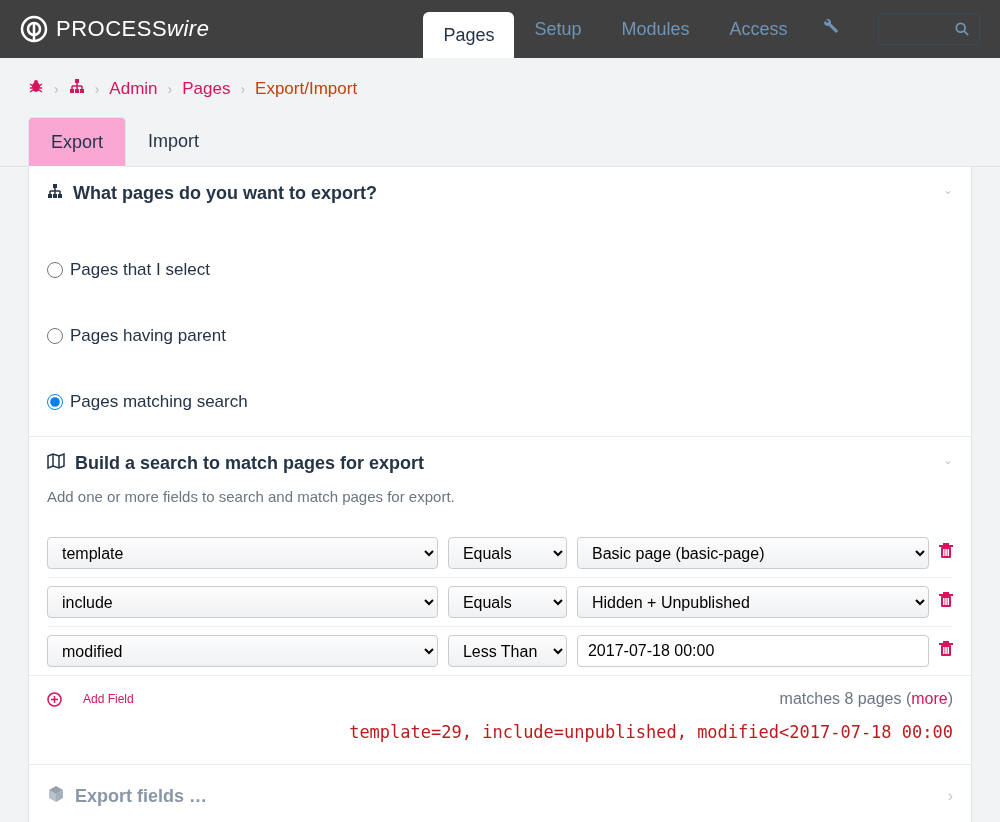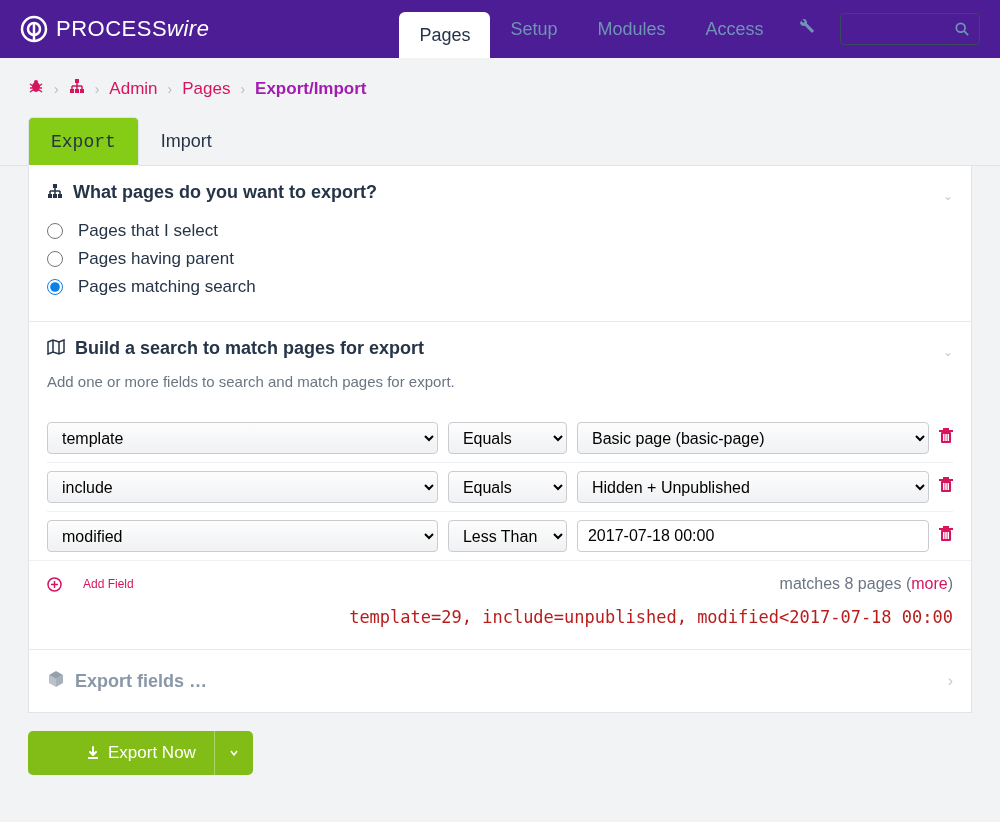--- a/index.html
+++ b/index.html
@@ -1,41 +1,41 @@
 <!DOCTYPE html>
 <html><head>
 <meta charset="utf-8">
 <style>
 * { box-sizing: border-box; margin: 0; padding: 0; }
 body { font-family: -apple-system, BlinkMacSystemFont, "Segoe UI", Helvetica, Arial, sans-serif; background: #f2f3f5; width: 1000px; }
-.topbar { background: #4c1d95; height: 58px; display: flex; align-items: center; padding: 0 20px; }
+.topbar { background: #404040; height: 58px; display: flex; align-items: center; padding: 0 20px; gap: 24px; }
 .logo { color: #fff; font-size: 22px; font-weight: 500; display: flex; align-items: center; gap: 8px; letter-spacing: 0.5px; }
 .logo .p-icon { display: inline-flex; width: 28px; height: 28px; }
 .logo .wire { font-style: italic; font-weight: 300; }
 .nav { display: flex; margin-left: 190px; align-items: center; gap: 0; height: 100%; }
 .nav a { color: #6f94b5; text-decoration: none; padding: 0 20px; font-size: 18px; height: 100%; display: flex; align-items: center; }
 .nav a.active { background: #fff; color: #253447; border-radius: 6px 6px 0 0; height: 46px; margin-top: 12px; }
 .nav .wrench { color: #6f94b5; padding: 0 15px; font-size: 16px; }
 .search-box { margin-left: auto; width: 140px; height: 32px; border: 1px solid #3a4a5d; border-radius: 4px; display: flex; align-items: center; justify-content: flex-end; padding: 0 10px; }
 .search-box svg { width: 14px; height: 14px; }
 .breadcrumb { padding: 20px 28px 18px; display: flex; align-items: center; gap: 10px; font-size: 17px; color: #8a97a6; }
 .breadcrumb a { color: #d6155e; text-decoration: none; }
-.breadcrumb .current { color: #a21caf; font-weight: 700; }
+.breadcrumb .current { color: #c2410c; font-weight: 400; }
 .breadcrumb .chev { color: #b5bcc5; font-size: 14px; }
 .tabs { display: flex; padding: 0 28px; border-bottom: 1px solid #e0e3e8; }
 .tab { padding: 14px 22px 13px; font-size: 18px; color: #253447; cursor: pointer; }
-.tab.active { background: #84cc16; border: 1px solid #e0e3e8; border-bottom: 1px solid #fff; border-radius: 5px 5px 0 0; margin-bottom: -1px; font-family: Liberation Mono, monospace; }
+.tab.active { background: #f9a8d4; border: 1px solid #e0e3e8; border-bottom: 1px solid #fff; border-radius: 5px 5px 0 0; margin-bottom: -1px; }
 .content { background: #fff; margin: 0 28px; border: 1px solid #e0e3e8; border-top: none; }
 .section { border-bottom: 1px solid #e8eaed; }
-.section-header { padding: 16px 18px 14px; display: flex; align-items: flex-end; gap: 10px; }
+.section-header { padding: 16px 18px 14px; display: flex; align-items: flex-start; gap: 10px; }
 .section-header .title { font-size: 18px; font-weight: 600; color: #253447; }
 .section-header .caret { margin-left: auto; color: #c5cad1; font-size: 12px; }
 .section-desc { padding: 0 18px 14px; color: #6b7683; font-size: 15px; }
 .radio-group { padding: 0 18px 20px; }
-.radio-row { display: flex; align-items: center; gap: 15px; padding: 4px 0; }
+.radio-row { display: flex; align-items: center; gap: 7px; padding: 4px 0; margin-top: 38px; }
 .radio-row input[type=radio] { width: 16px; height: 16px; accent-color: #0d7fe8; }
 .radio-row label { font-size: 17px; color: #253447; }
 .search-rows { padding: 10px 18px 0; }
 .search-row { display: flex; align-items: center; gap: 10px; padding: 8px 0; border-top: 1px solid #edeff2; }
 .search-row:first-child { border-top: none; }
 .search-row select, .search-row input[type=text] {
   height: 32px; border: 1px solid #c9ccd1; border-radius: 4px;
   background: linear-gradient(#fdfdfd, #f0f1f3); font-size: 16px;
   padding: 0 10px; font-family: inherit;
 }

